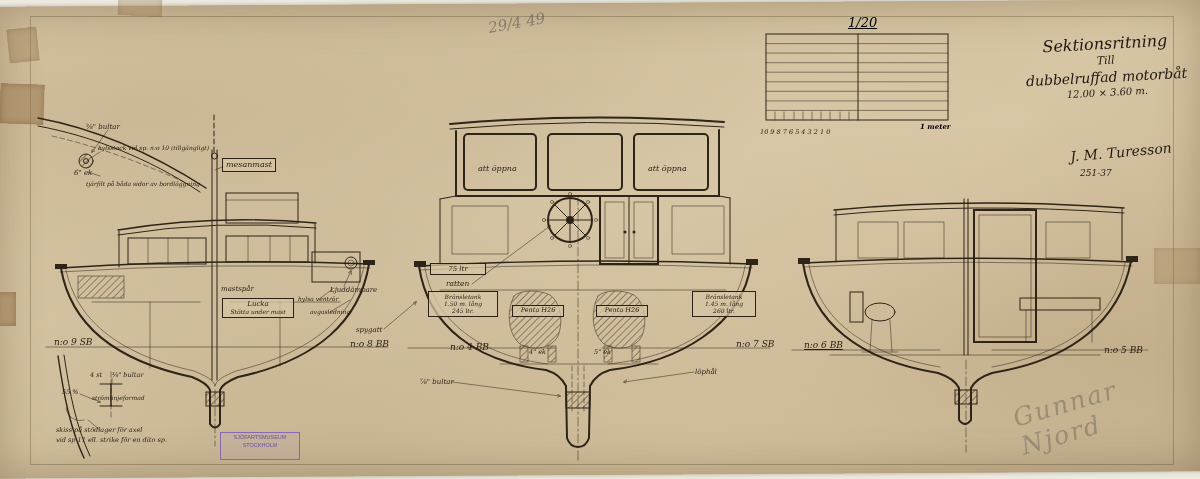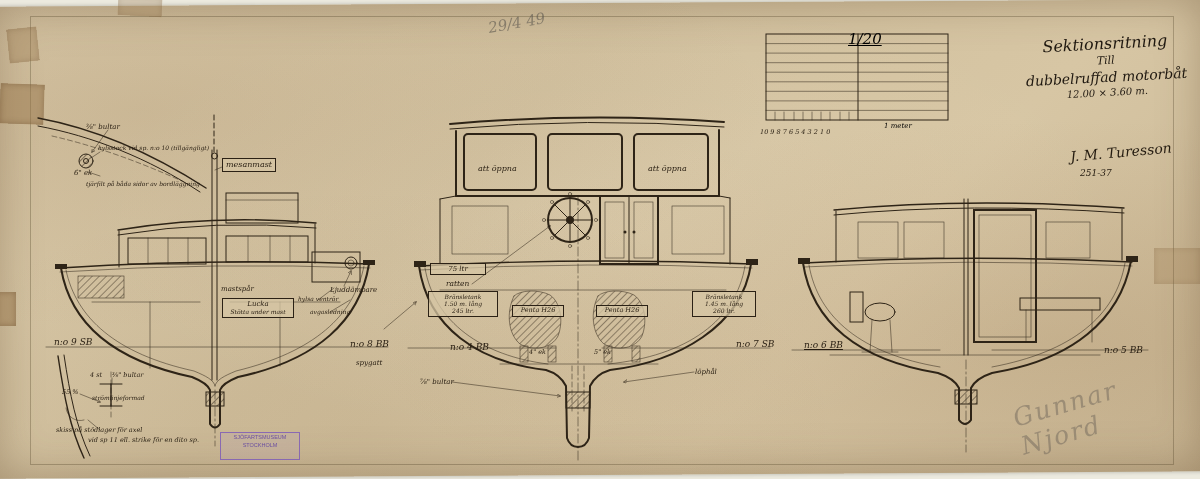--- a/index.html
+++ b/index.html
@@ -56,22 +56,22 @@
   #pencil-sig{position:absolute;left:1014px;top:378px;font-size:25px;font-style:italic;
        transform:rotate(-16deg);letter-spacing:2px;z-index:5;color:rgba(95,88,80,.42);}
   #stamp{position:absolute;left:220px;top:432px;width:78px;height:26px;z-index:6;
        border:1.5px solid rgba(122,88,184,.8);color:#6b4fa0;text-align:center;
        font-size:5.5px;line-height:1.5;font-family:"Liberation Sans",sans-serif;
        background:rgba(170,150,210,.12);}
   #drawing-no{position:absolute;left:1144px;top:450px;font-size:12px;font-weight:bold;
        font-style:italic;color:#0f172a;border-bottom:1px solid #1d150c;z-index:5;margin-top:36px;}
   #scale-ticks{position:absolute;left:760px;top:122px;width:106px;font-size:6.5px;
        font-style:italic;color:#261c10;z-index:5;white-space:nowrap;margin-top:6px;}
-  #scale-unit{position:absolute;left:884px;top:122px;font-size:7px;font-style:italic;z-index:5;}
-  #scale-ratio{position:absolute;left:848px;top:30px;font-size:15px;font-style:italic;z-index:5;text-decoration:underline;}
+  #scale-unit{position:absolute;left:920px;top:122px;font-size:7px;font-style:italic;z-index:5;font-weight:bold;}
+  #scale-ratio{position:absolute;left:848px;top:15px;font-size:13px;font-style:italic;z-index:5;text-decoration:underline;}
   .tiny{font-size:6px;white-space:normal;}
 </style>
 </head>
 <body>
 
 <div id="paper"></div>
 <div id="frame-border"></div>
 
 <div class="tape" style="left:0;top:84px;width:44px;height:40px;transform:rotate(2deg);"></div>
 <div class="tape" style="left:8px;top:28px;width:30px;height:34px;transform:rotate(-6deg);opacity:.7;"></div>
@@ -301,21 +301,21 @@
 
 <div class="boxlbl" style="left:222px;top:158px;font-size:8px;">mesanmast</div>
 <div class="lbl" style="left:221px;top:285px;">mastspår</div>
 <div class="boxlbl" style="left:222px;top:298px;width:64px;">
   <div>Lucka</div>
   <div class="tiny">Stötta under mast</div>
 </div>
 <div class="lbl tiny" style="left:298px;top:296px;">hylsa ventrör</div>
 <div class="lbl tiny" style="left:310px;top:309px;">avgasledning</div>
 <div class="lbl" style="left:330px;top:286px;">Ljuddämpare</div>
-<div class="lbl" style="left:356px;top:326px;margin-top:33px;">spygatt</div>
+<div class="lbl" style="left:356px;top:326px;">spygatt</div>
 <div class="lbl frameno" style="left:54px;top:337px;">n:o 9 SB</div>
 <div class="lbl frameno" style="left:350px;top:339px;">n:o 8 BB</div>
 
 <div class="lbl" style="left:478px;top:164px;font-size:8px;">att öppna</div>
 <div class="lbl" style="left:648px;top:164px;font-size:8px;">att öppna</div>
 <div class="boxlbl" style="left:430px;top:263px;width:48px;">75 ltr</div>
 <div class="lbl" style="left:446px;top:280px;font-size:7.5px;">ratten</div>
 <div class="boxlbl tiny" style="left:428px;top:291px;width:62px;">
   <div>Bränsletank</div>
   <div>1.50 m. lång</div>
@@ -336,20 +336,20 @@
 <div class="lbl frameno" style="left:736px;top:339px;">n:o 7 SB</div>
 
 <div class="lbl frameno" style="left:804px;top:340px;text-decoration:underline;">n:o 6 BB</div>
 <div class="lbl frameno" style="left:1104px;top:345px;">n:o 5 BB</div>
 
 <div class="lbl" style="left:90px;top:372px;font-size:6.5px;">4 st</div>
 <div class="lbl" style="left:112px;top:372px;font-size:6.5px;">⅜" bultar</div>
 <div class="lbl" style="left:62px;top:389px;font-size:6.5px;">55 %</div>
 <div class="lbl tiny" style="left:92px;top:395px;">strömlinjeformad</div>
 <div class="lbl" style="left:56px;top:427px;font-size:6.5px;">skiss på stödlager för axel</div>
-<div class="lbl" style="left:56px;top:437px;font-size:6.5px;margin-left:32px;">vid sp 11 ell. strike för en dito sp.</div>
+<div class="lbl" style="left:56px;top:437px;font-size:6.5px;">vid sp 11 ell. strike för en dito sp.</div>
 
 <div id="stamp">
   <div>SJÖFARTSMUSEUM</div>
   <div>STOCKHOLM</div>
 </div>
 <div id="drawing-no">Ritning n:o 607 B.</div>
 <div id="pencil-sig">Gunnar Njord</div>
 
 </body></html>

